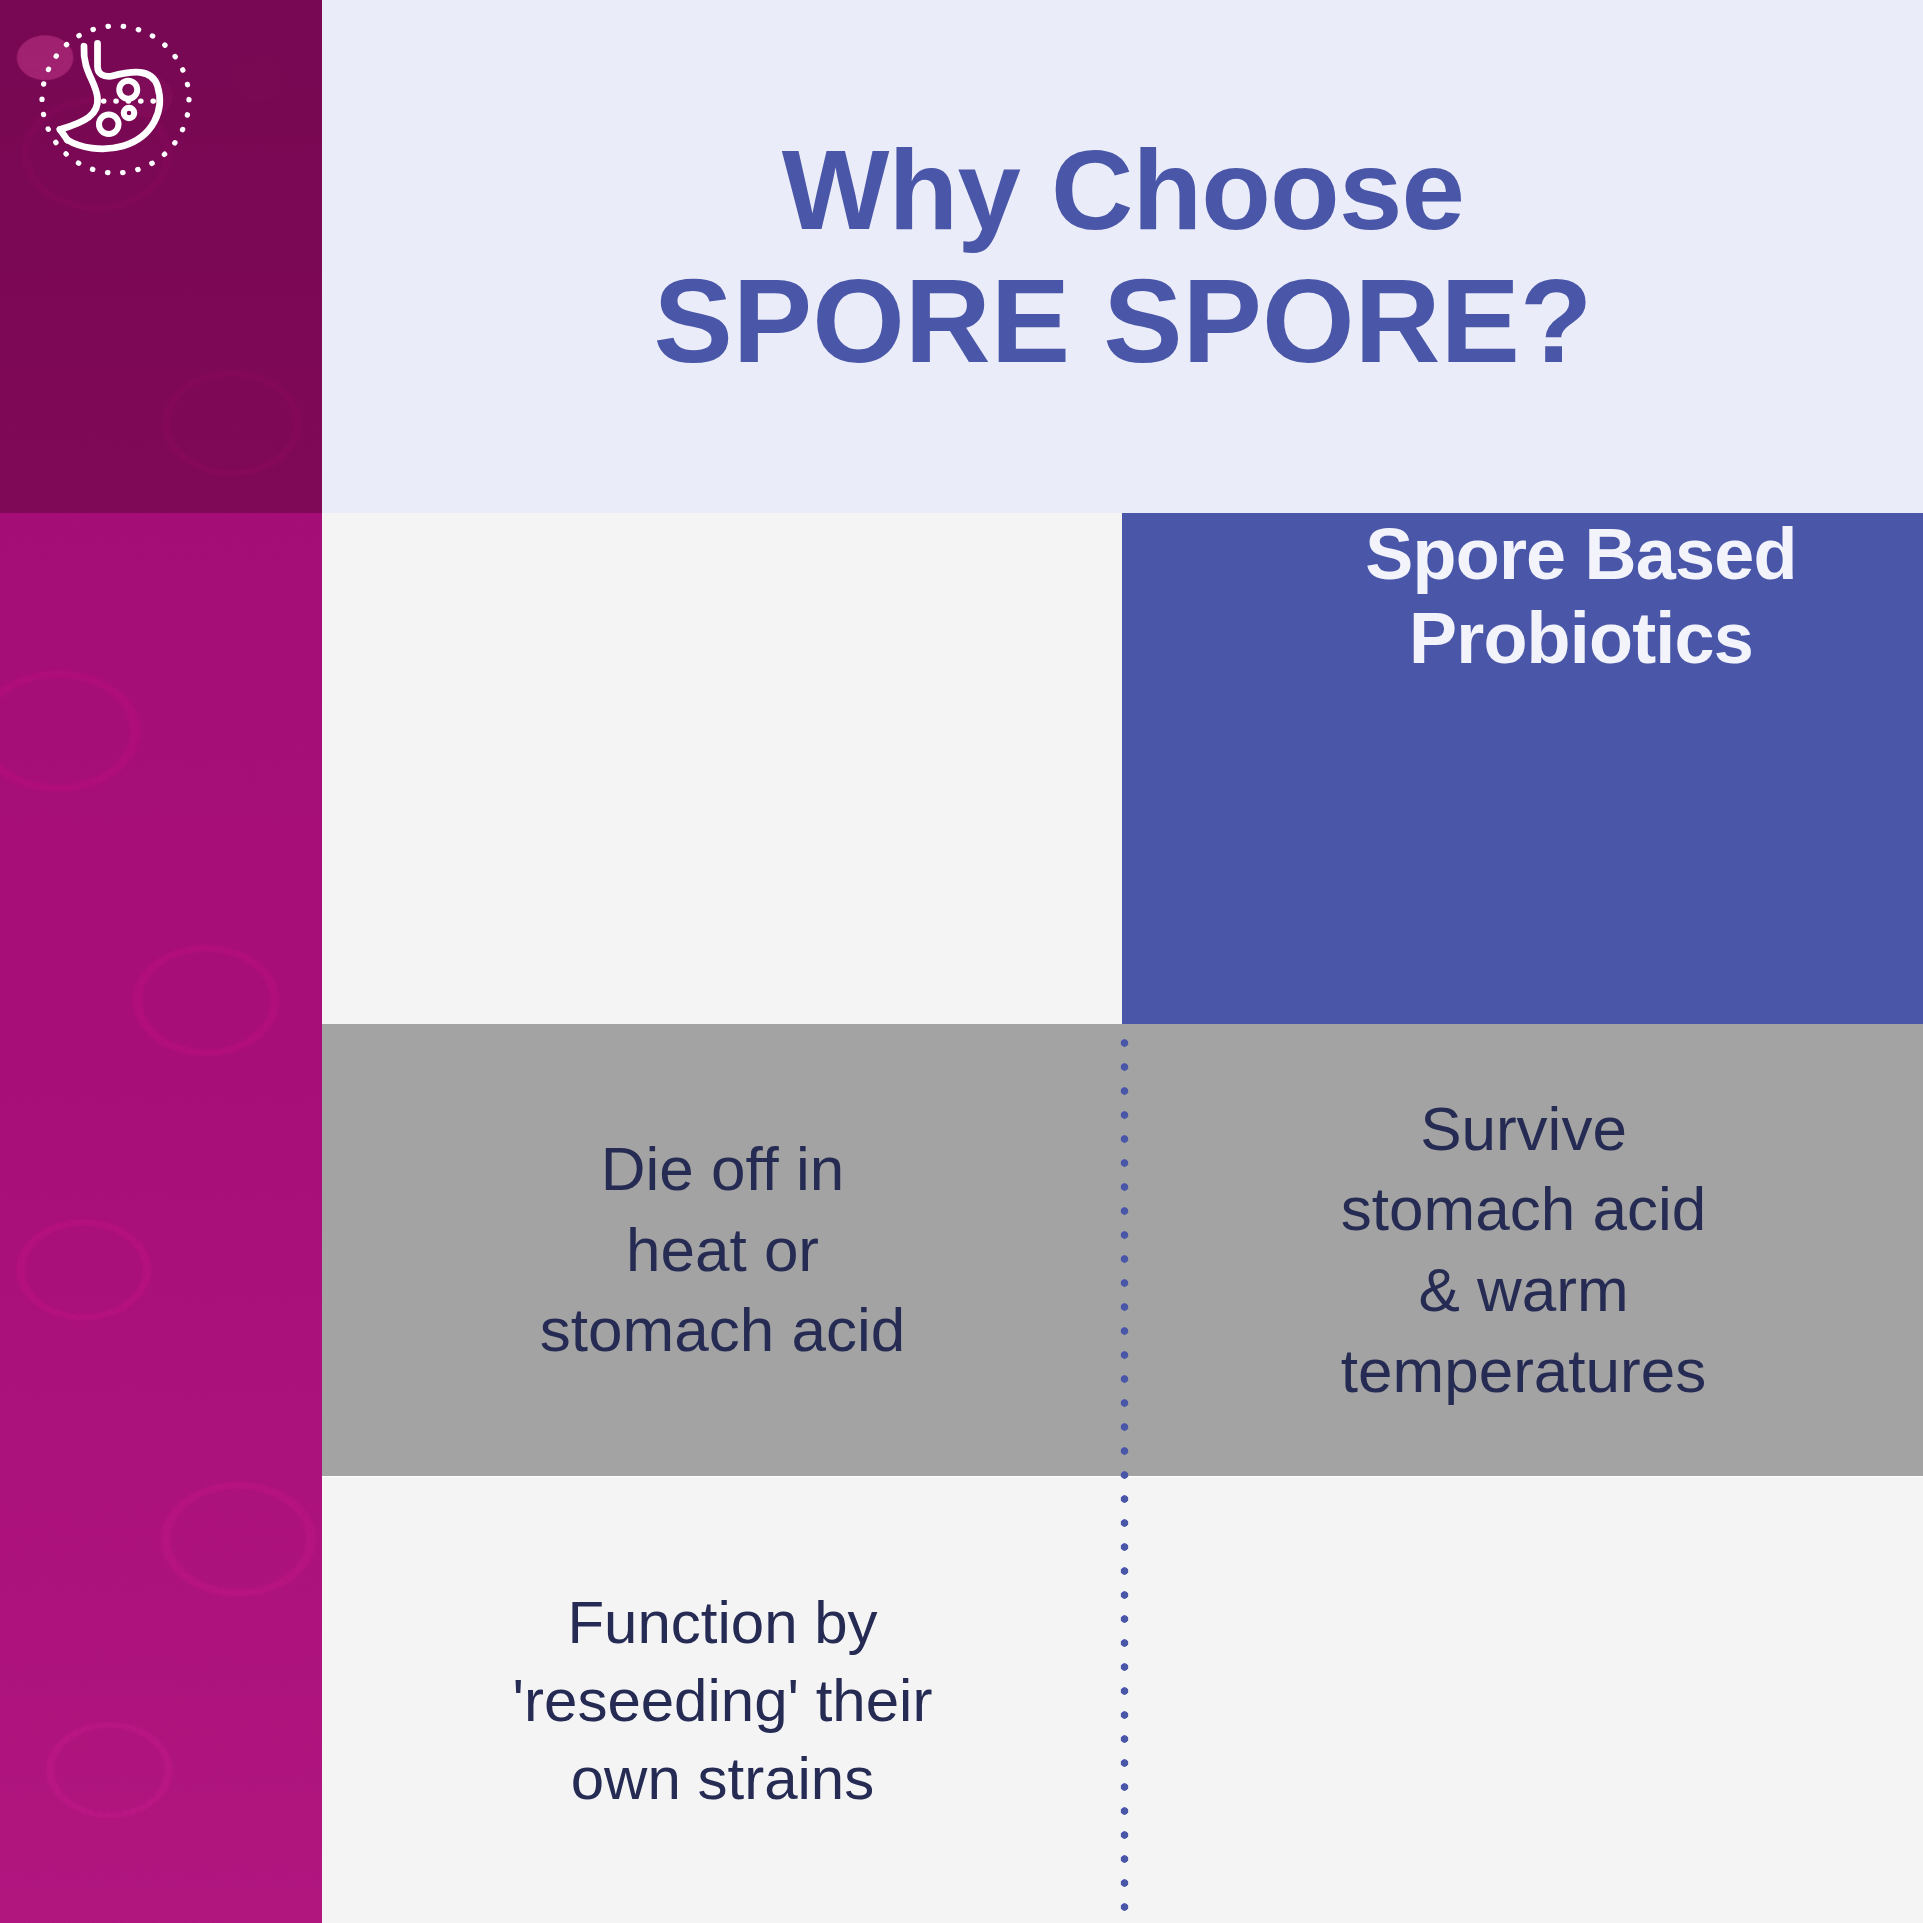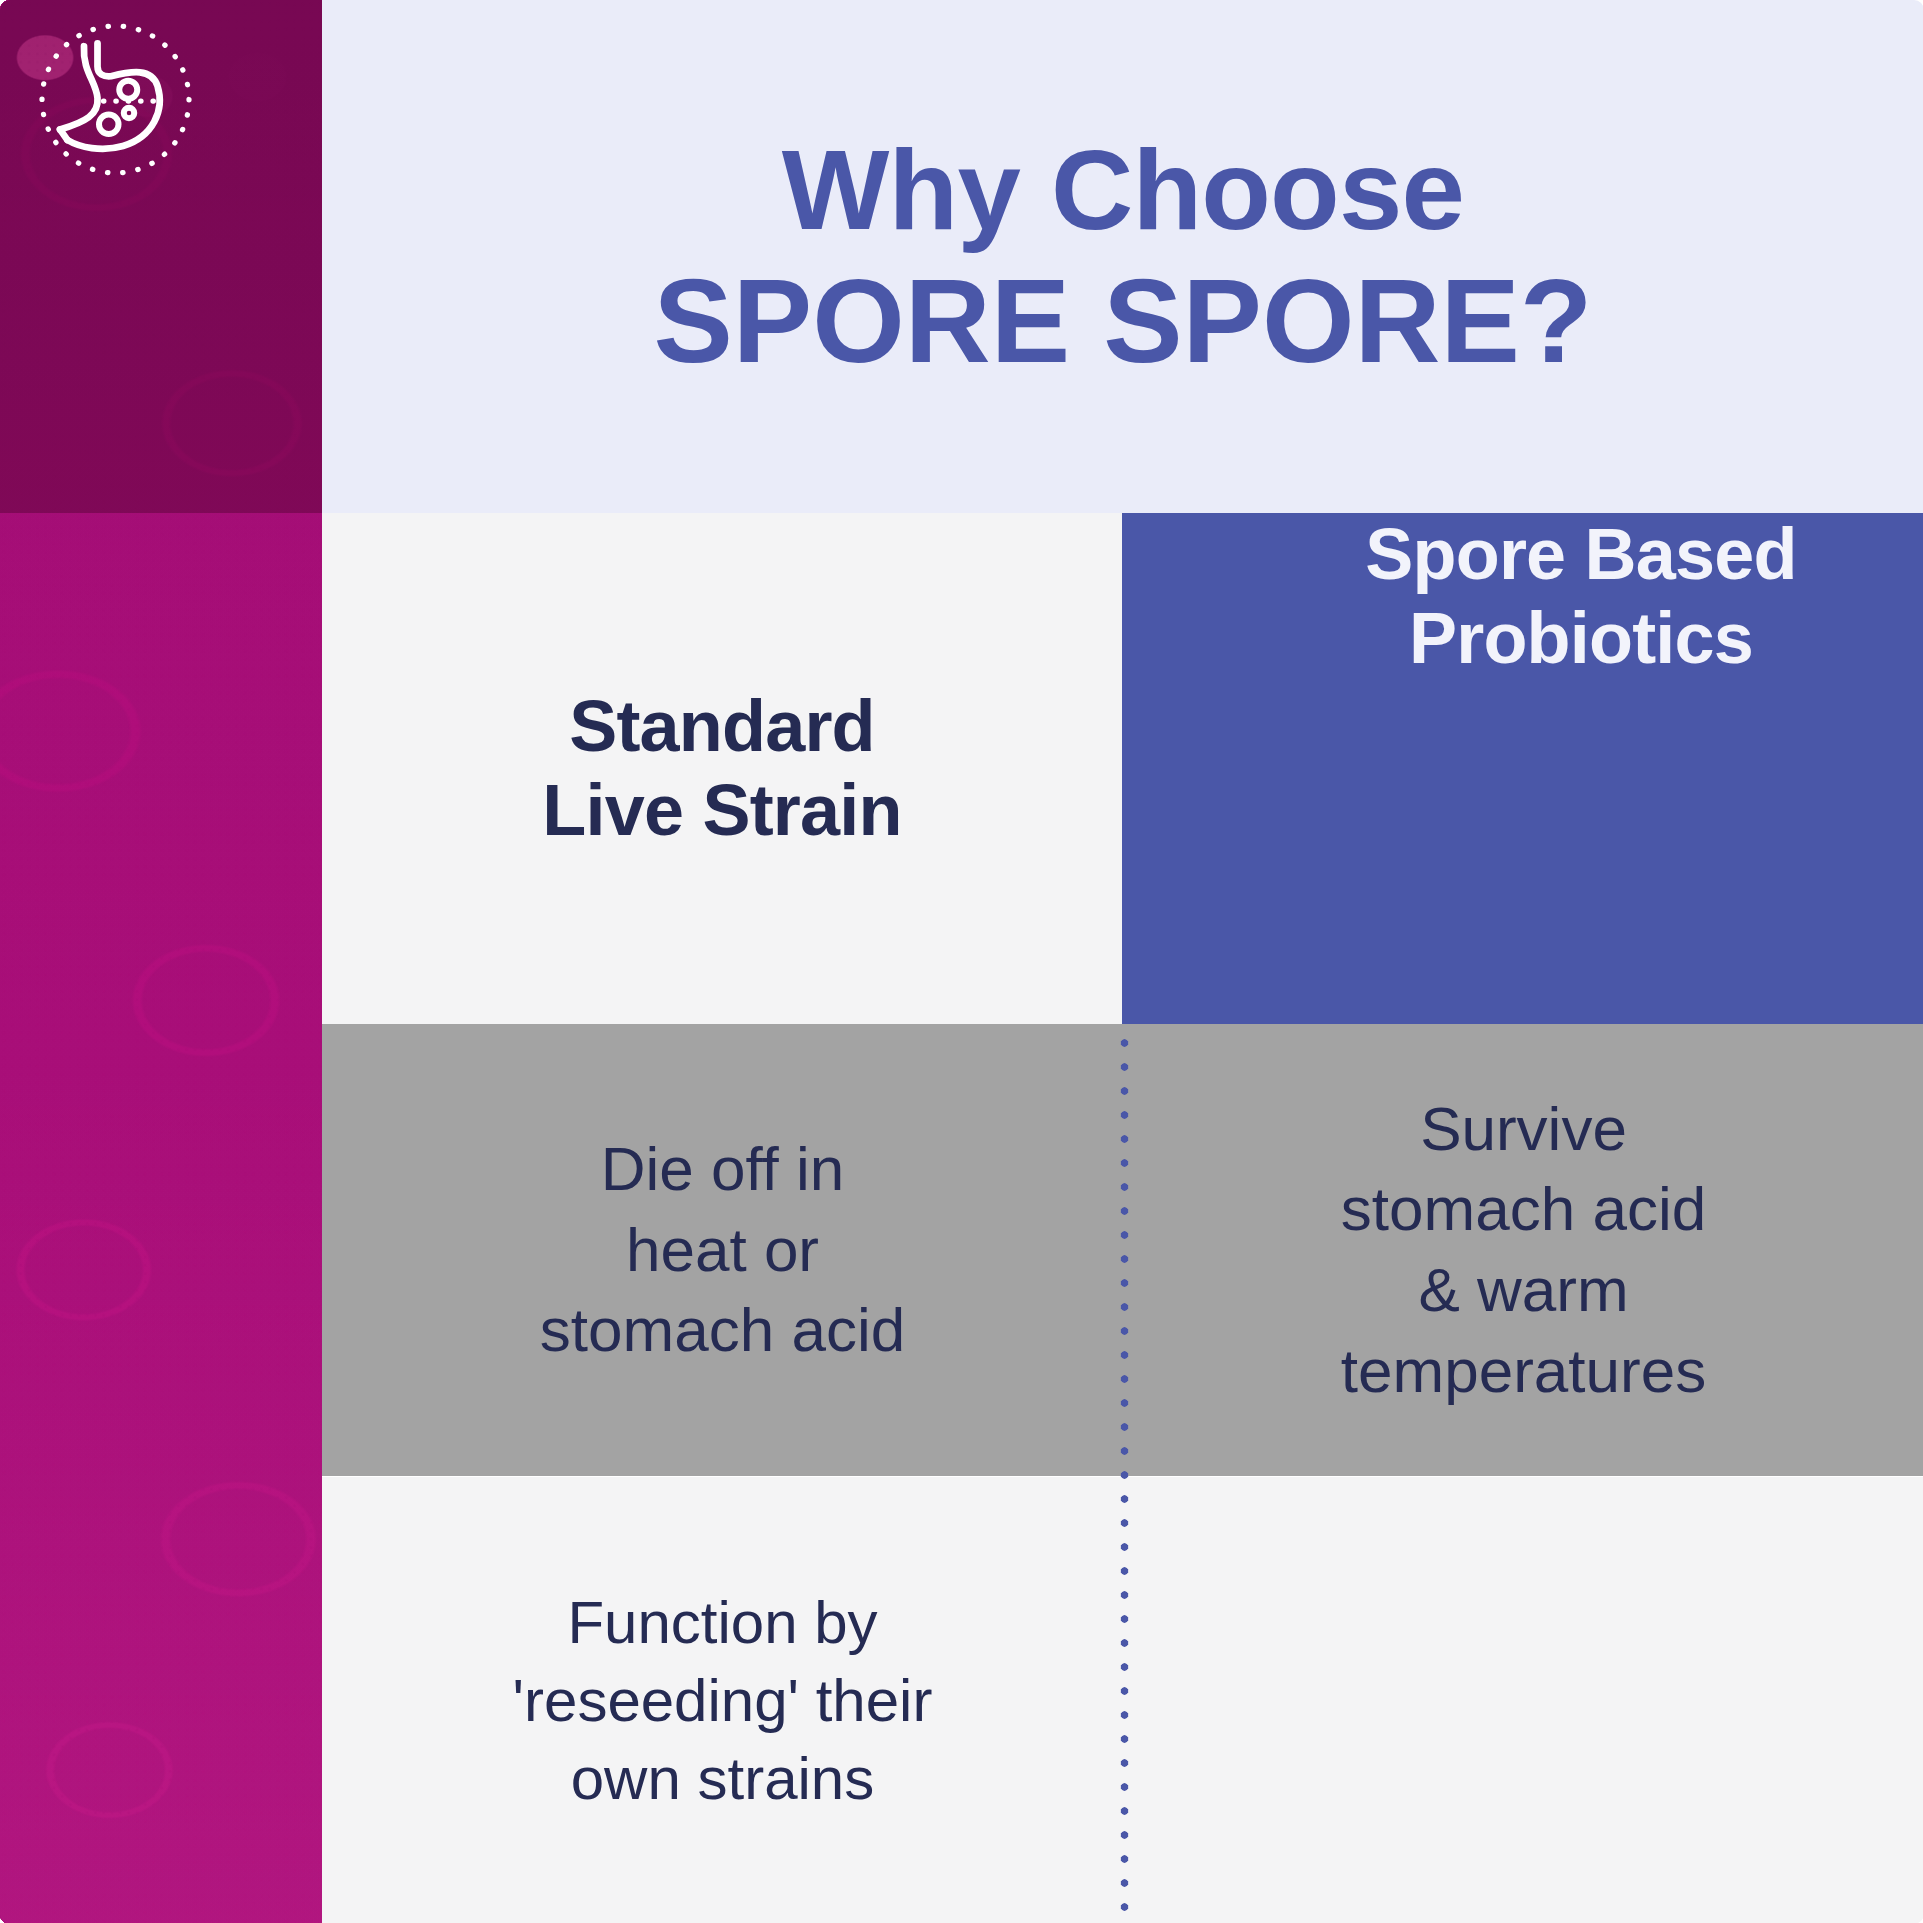--- a/index.html
+++ b/index.html
@@ -1,21 +1,21 @@
 <!DOCTYPE html>
 <html style="font-size:12px"><head>
 <meta charset="utf-8">
 <style>
   html,body{margin:0;padding:0;}
   body{
     width:1924px;height:1924px;overflow:hidden;
     font-family:"Liberation Sans", sans-serif;
     background:#ffffff;
   }
-  .canvas{position:relative;width:1924px;height:1924px;overflow:hidden;border-radius:10px;}
+  .canvas{position:relative;width:1924px;height:1924px;overflow:hidden;}
 
   
   .img-col{
     position:absolute;left:0;top:0;width:322px;height:1924px;
     overflow:hidden;background:#e0189a;
   }
   .tissue{position:absolute;left:0;top:0;width:322px;height:1924px;}
 
   
   .tissue-base{
@@ -210,24 +210,20 @@
 
   <div class="content">
 
     <div class="title-band">
       <div class="title-line">Why Choose</div>
       <div class="title-line l2">SPORE SPORE?</div>
     </div>
 
     <div class="header-row">
       <div class="hdr-right"></div>
-      <div class="hdr-left">
-        <div class="hdr-text dark" style="white-space:pre-line">Standard
-Live Strain</div>
-      </div>
       <div class="hdr-right-fill">
         <div class="hdr-text light" style="white-space:pre-line">Spore Based
 Probiotics</div>
       </div>
     </div>
 
     <div class="data-row row-1">
       <div class="cell">
         <div class="cell-text">Die off in
 heat or

